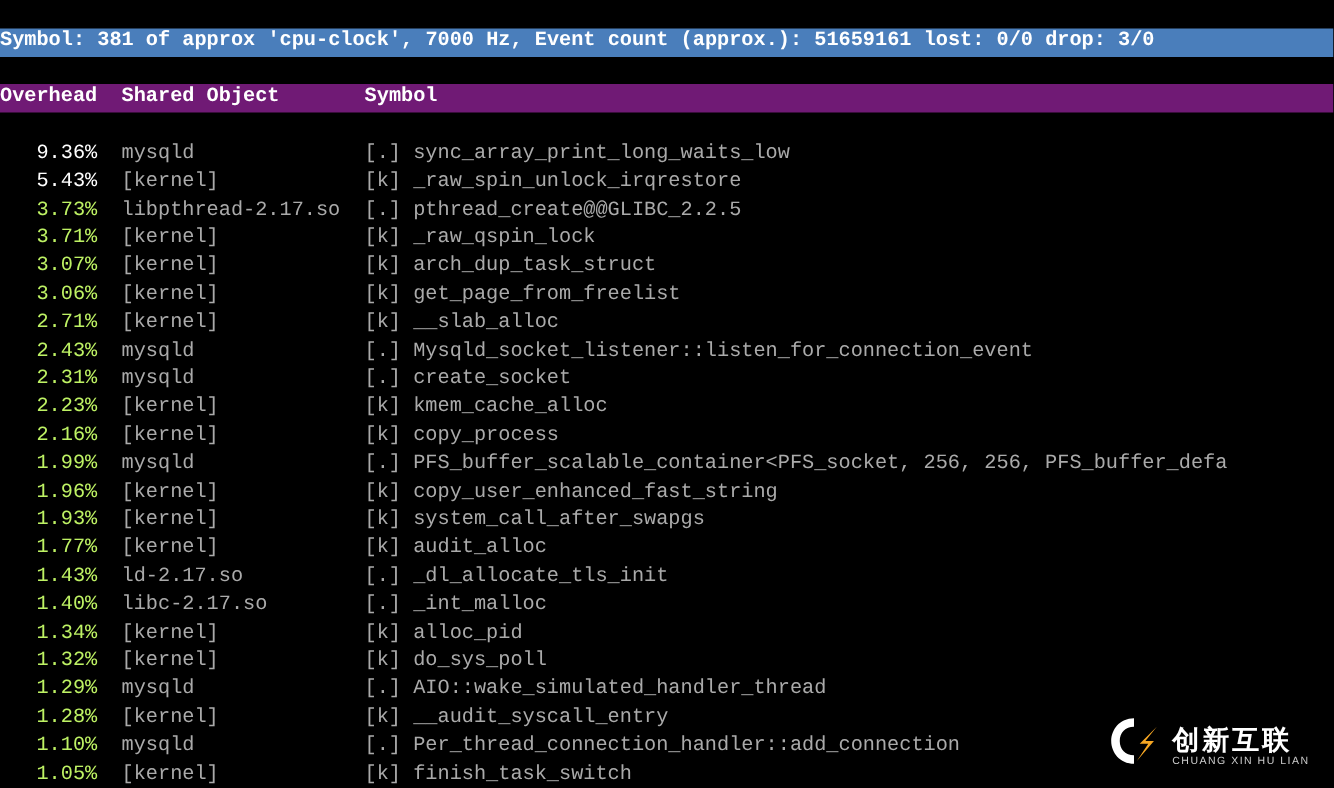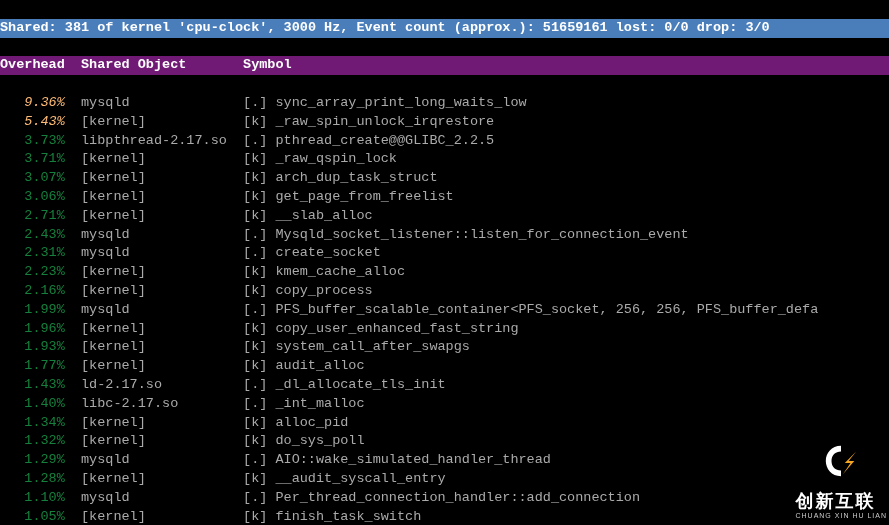--- a/index.html
+++ b/index.html
@@ -23,45 +23,44 @@
     font-weight: bold;
   }
   .col-head {
     background: #701a75;
     color: #fff;
     font-weight: bold;
   }
   .row {
     color: #aaa;
   }
-  .pct-high { color: #fdba74; font-style: italic; }
-  .pct-low  { color: #15803d; }
+  .pct-high { color: #ffffff; }
+  .pct-low  { color: #bef264; }
   .grey { color: #aaa; }
   .watermark {
     position: absolute;
-    right: 2px;
+    right: 16px;
     bottom: 6px;
     display: flex;
     align-items: center;
     gap: 6px;
     font-family: Arial, sans-serif;
     color: #fff;
     pointer-events: none;
-    flex-direction: column;
   }
   .watermark svg { width: 38px; height: 38px; }
   .wm-text { display: flex; flex-direction: column; line-height: 1; }
   .wm-cn { font-size: 18px; font-weight: bold; letter-spacing: 2px; }
   .wm-en { font-size: 7px; letter-spacing: 1px; color: #ccc; margin-top:2px;}
 </style>
 </head>
 <body>
 
 <div class="terminal">
-<div class="header-line"><span>Shared:</span> <span>381</span><span> of kernel '</span><span>cpu-clock</span>'<span>, 3000 Hz, Event count (approx.): </span><span>51659161</span><span> lost: 0/0 drop: 3/0</span></div>
+<div class="header-line"><span>Symbol:</span> <span>381</span><span> of approx '</span><span>cpu-clock</span>'<span>, 7000 Hz, Event count (approx.): </span><span>51659161</span><span> lost: 0/0 drop: 3/0</span></div>
 <div class="col-head"><span>Overhead</span>  <span>Shared Object</span>       <span>Symbol</span></div>
 <div id="rows"><div class="row"><span class="pct-high">   9.36%</span><span class="grey">  mysqld              </span><span class="grey">[.] </span><span class="grey">sync_array_print_long_waits_low</span></div><div class="row"><span class="pct-high">   5.43%</span><span class="grey">  [kernel]            </span><span class="grey">[k] </span><span class="grey">_raw_spin_unlock_irqrestore</span></div><div class="row"><span class="pct-low">   3.73%</span><span class="grey">  libpthread-2.17.so  </span><span class="grey">[.] </span><span class="grey">pthread_create@@GLIBC_2.2.5</span></div><div class="row"><span class="pct-low">   3.71%</span><span class="grey">  [kernel]            </span><span class="grey">[k] </span><span class="grey">_raw_qspin_lock</span></div><div class="row"><span class="pct-low">   3.07%</span><span class="grey">  [kernel]            </span><span class="grey">[k] </span><span class="grey">arch_dup_task_struct</span></div><div class="row"><span class="pct-low">   3.06%</span><span class="grey">  [kernel]            </span><span class="grey">[k] </span><span class="grey">get_page_from_freelist</span></div><div class="row"><span class="pct-low">   2.71%</span><span class="grey">  [kernel]            </span><span class="grey">[k] </span><span class="grey">__slab_alloc</span></div><div class="row"><span class="pct-low">   2.43%</span><span class="grey">  mysqld              </span><span class="grey">[.] </span><span class="grey">Mysqld_socket_listener::listen_for_connection_event</span></div><div class="row"><span class="pct-low">   2.31%</span><span class="grey">  mysqld              </span><span class="grey">[.] </span><span class="grey">create_socket</span></div><div class="row"><span class="pct-low">   2.23%</span><span class="grey">  [kernel]            </span><span class="grey">[k] </span><span class="grey">kmem_cache_alloc</span></div><div class="row"><span class="pct-low">   2.16%</span><span class="grey">  [kernel]            </span><span class="grey">[k] </span><span class="grey">copy_process</span></div><div class="row"><span class="pct-low">   1.99%</span><span class="grey">  mysqld              </span><span class="grey">[.] </span><span class="grey">PFS_buffer_scalable_container&lt;PFS_socket, 256, 256, PFS_buffer_defa</span></div><div class="row"><span class="pct-low">   1.96%</span><span class="grey">  [kernel]            </span><span class="grey">[k] </span><span class="grey">copy_user_enhanced_fast_string</span></div><div class="row"><span class="pct-low">   1.93%</span><span class="grey">  [kernel]            </span><span class="grey">[k] </span><span class="grey">system_call_after_swapgs</span></div><div class="row"><span class="pct-low">   1.77%</span><span class="grey">  [kernel]            </span><span class="grey">[k] </span><span class="grey">audit_alloc</span></div><div class="row"><span class="pct-low">   1.43%</span><span class="grey">  ld-2.17.so          </span><span class="grey">[.] </span><span class="grey">_dl_allocate_tls_init</span></div><div class="row"><span class="pct-low">   1.40%</span><span class="grey">  libc-2.17.so        </span><span class="grey">[.] </span><span class="grey">_int_malloc</span></div><div class="row"><span class="pct-low">   1.34%</span><span class="grey">  [kernel]            </span><span class="grey">[k] </span><span class="grey">alloc_pid</span></div><div class="row"><span class="pct-low">   1.32%</span><span class="grey">  [kernel]            </span><span class="grey">[k] </span><span class="grey">do_sys_poll</span></div><div class="row"><span class="pct-low">   1.29%</span><span class="grey">  mysqld              </span><span class="grey">[.] </span><span class="grey">AIO::wake_simulated_handler_thread</span></div><div class="row"><span class="pct-low">   1.28%</span><span class="grey">  [kernel]            </span><span class="grey">[k] </span><span class="grey">__audit_syscall_entry</span></div><div class="row"><span class="pct-low">   1.10%</span><span class="grey">  mysqld              </span><span class="grey">[.] </span><span class="grey">Per_thread_connection_handler::add_connection</span></div><div class="row"><span class="pct-low">   1.05%</span><span class="grey">  [kernel]            </span><span class="grey">[k] </span><span class="grey">finish_task_switch</span></div></div>
 </div>
 
 <div class="watermark">
   <span>
     <svg viewBox="0 0 40 40">
         <path fill="#fff" d="M20 4 C10 4 4 12 4 20 C4 28 10 36 20 36 L20 30 C14 30 10 26 10 20 C10 14 14 10 20 10 Z"></path>
         <path fill="#f5a623" d="M36 10 L24 22 L30 22 L22 34 L34 20 L28 20 Z"></path>
       </svg>

